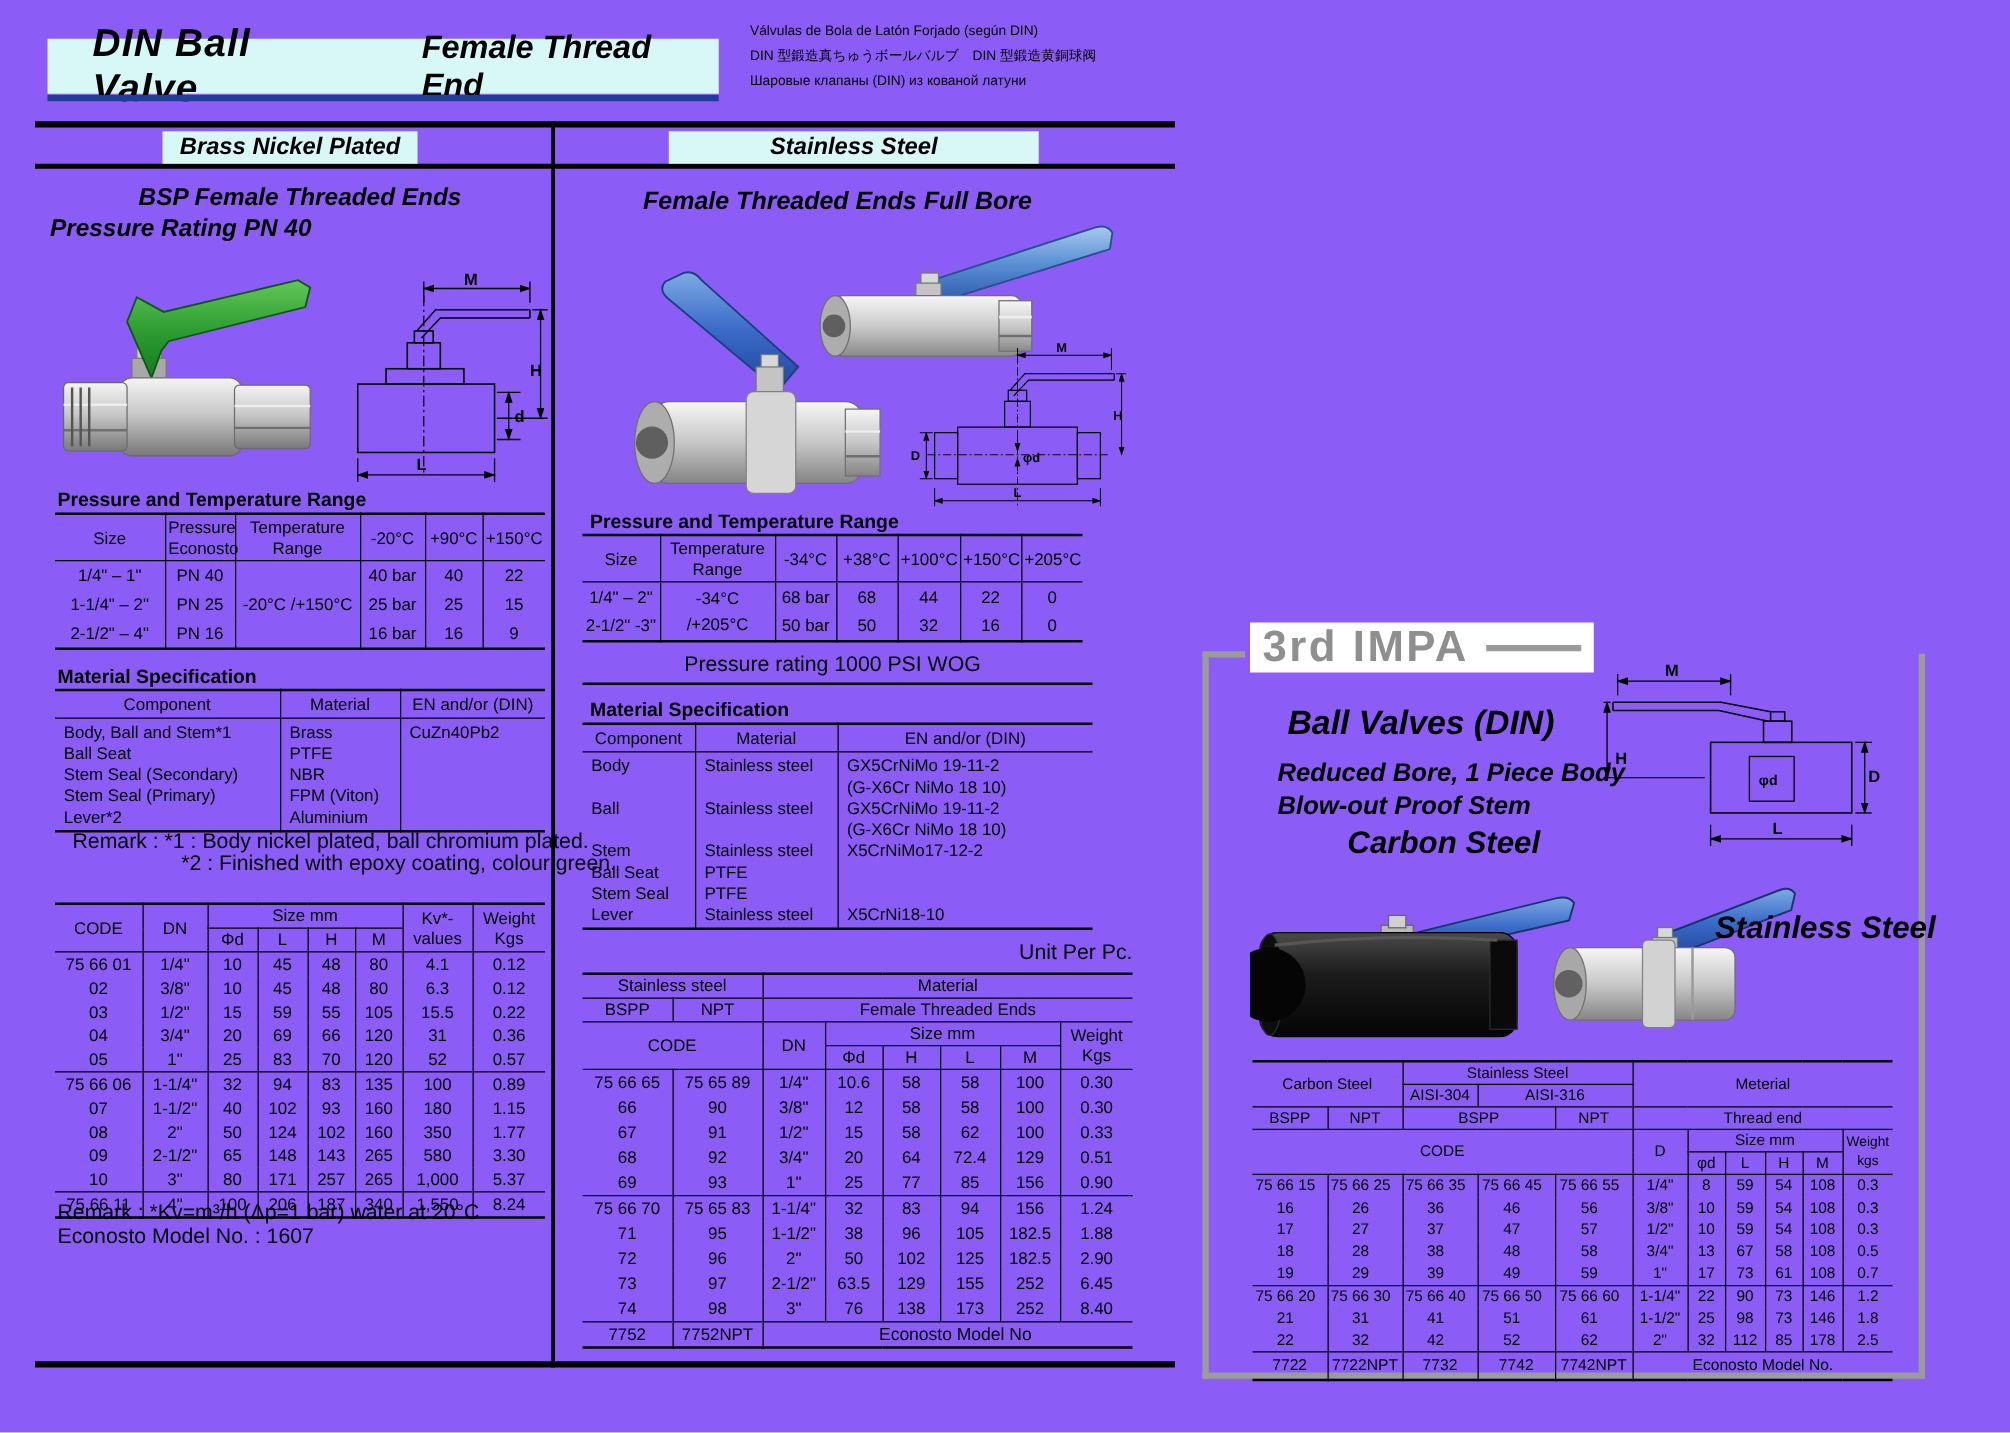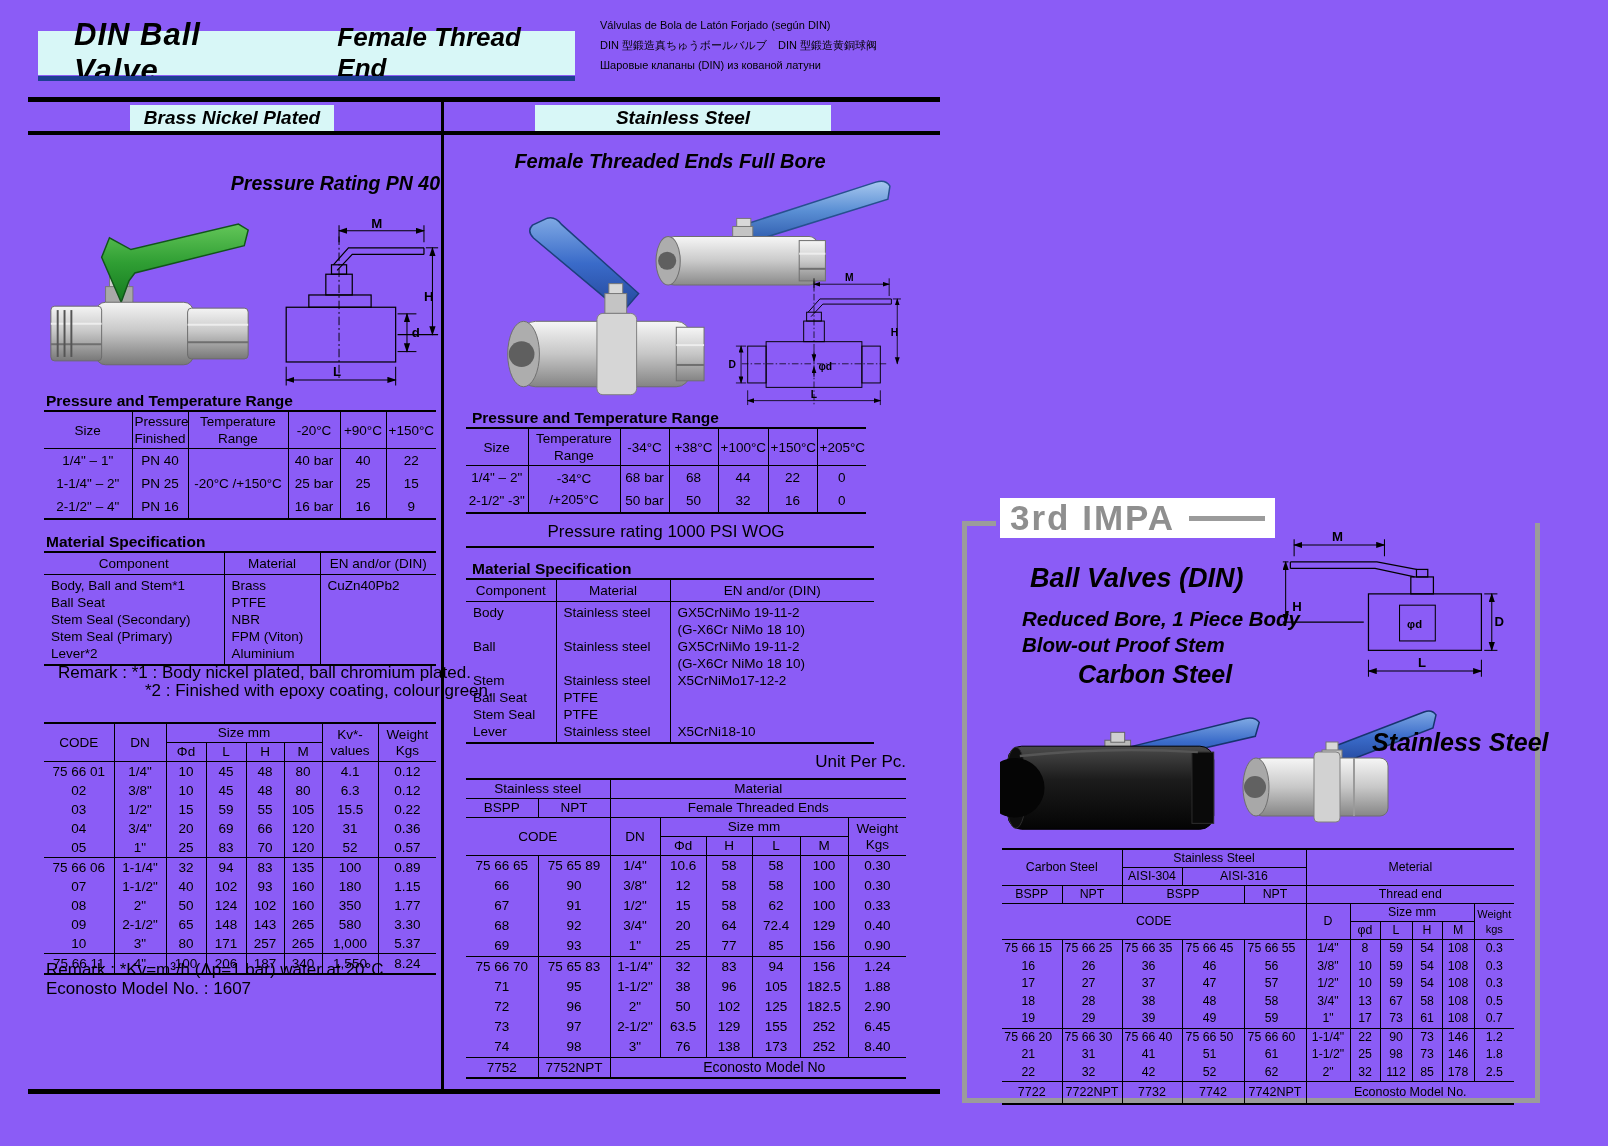--- a/index.html
+++ b/index.html
@@ -76,21 +76,22 @@
   </div>
 
   <div class="hline" style="left:28px;top:97px;width:912px;height:5px;"></div>
   <div class="hline" style="left:28px;top:131px;width:912px;height:4px;"></div>
   <div class="hline" style="left:28px;top:1089px;width:912px;height:5px;"></div>
   <div class="hline" style="left:441px;top:97px;width:3px;height:997px;"></div>
 
   <div class="abs sec-title cyanbg bi" style="left:130px;top:105px;width:204px;">Brass Nickel Plated</div>
   <div class="abs sec-title cyanbg bi" style="left:535px;top:105px;width:296px;">Stainless Steel</div>
 
-  <div class="abs bi" style="left:40px;top:172px;width:400px;text-align:right;font-size:19.5px;">Pressure Rating PN 40</div>
+  <div class="abs bi" style="left:40px;top:147px;width:400px;text-align:center;font-size:19.5px;">BSP Female Threaded Ends</div>
+  <div class="abs bi" style="left:40px;top:172px;width:400px;text-align:left;font-size:19.5px;">Pressure Rating PN 40</div>
 
   <svg class="abs" style="left:45px;top:200px;" width="210" height="185" viewBox="0 0 215 180">
     <defs>
       <linearGradient id="gA" x1="0" y1="0" x2="0" y2="1">
           <stop offset="0" stop-color="#63c659"></stop>
           <stop offset="0.5" stop-color="#2f9e33"></stop>
           <stop offset="1" stop-color="#157a1f"></stop>
         </linearGradient>
       <linearGradient id="mA" x1="0" y1="0" x2="0" y2="1">
           <stop offset="0" stop-color="#f4f4f4"></stop>
@@ -154,21 +155,21 @@
         <col style="width:56px">
         <col style="width:100px">
         <col style="width:52px">
         <col style="width:46px">
         <col style="width:50px">
       </colgroup>
     <thead>
       <tr>
         <th>Size</th>
         <th>Pressure
-Finished</th>
+Econosto</th>
         <th>Temperature
 Range</th>
         <th>-20°C</th>
         <th>+90°C</th>
         <th>+150°C</th>
       </tr>
     </thead>
     <tbody>
       <tr>
         <td>1/4" – 1"</td>
@@ -621,21 +622,21 @@
           <td>0.33</td>
         </tr>
         <tr>
           <td class="c-code">68</td>
           <td class="c-code">92</td>
           <td>3/4"</td>
           <td>20</td>
           <td>64</td>
           <td>72.4</td>
           <td>129</td>
-          <td>0.40</td>
+          <td>0.51</td>
         </tr>
         <tr>
           <td class="c-code">69</td>
           <td class="c-code">93</td>
           <td>1"</td>
           <td>25</td>
           <td>77</td>
           <td>85</td>
           <td>156</td>
           <td>0.90</td>

